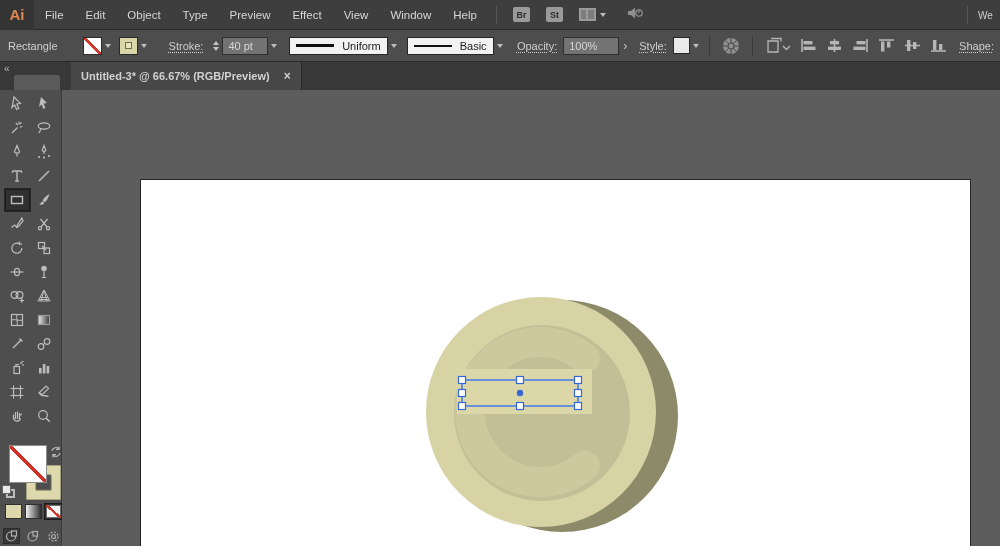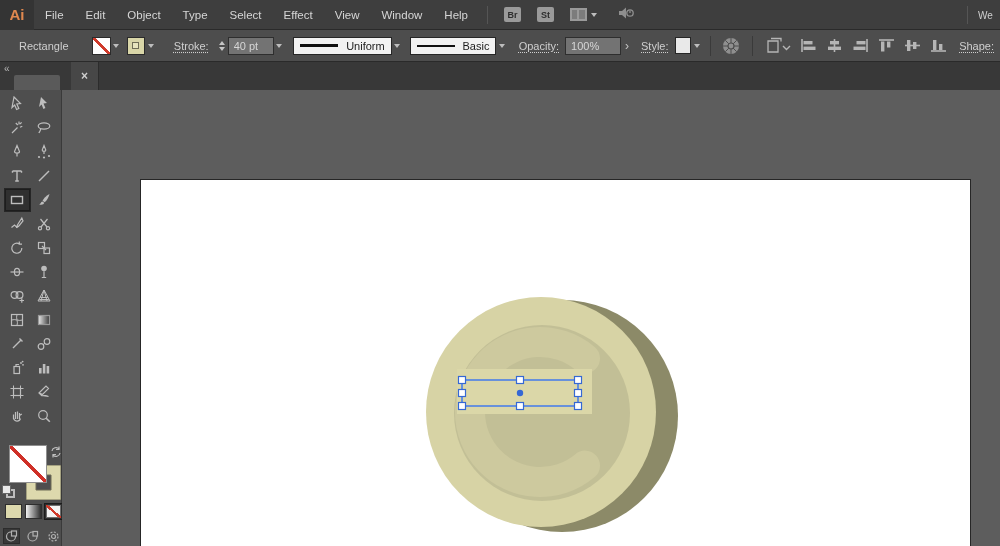--- a/index.html
+++ b/index.html
@@ -24,21 +24,21 @@
   .chev { width:0; height:0; border-left:3.5px solid transparent; border-right:3.5px solid transparent;
           border-top:4.5px solid #bdbdbd; display:inline-block; }
   .menubar .chev { margin-left:4px; }
   .speaker { margin-left:14px; }
   .ws-right { position:absolute; right:0; top:0; height:30px; display:flex; align-items:center; }
   .ws-right .mb-sep { margin:0 10px; }
   .ws-text { color:#cfcfcf; font-size:10px; width:22px; overflow:hidden; white-space:nowrap; }
 
   
   .controlbar { width:1000px; height:32px; background:#4d4d4d; border-bottom:1px solid #2a2a2a;
-                display:flex; align-items:center; font-size:11px; color:#cfcfcf;padding-left:11px; }
+                display:flex; align-items:center; font-size:11px; color:#cfcfcf; }
   .cb-label { margin:0 6px; white-space:nowrap; }
   .cb-underline { text-decoration:underline; text-decoration-style:dotted; text-underline-offset:2px; }
   .swatch-box { width:22px; height:18px; border:1px solid #2b2b2b; background:#fff; position:relative; }
   .none-slash { position:absolute; inset:0;
       background:linear-gradient(to top right, transparent 44%, #d03a2b 44%, #d03a2b 56%, transparent 56%); }
   .khaki-swatch { background:#d9d6a8; display:flex; align-items:center; justify-content:center; }
   .khaki-swatch i { width:7px; height:7px; border:1px solid #6f6d55; background:#e7e4bd; }
   .dd-chev { width:14px; height:18px; display:flex; align-items:center; justify-content:center; }
   .spinner { display:flex; flex-direction:column; gap:2px; margin:0 3px 0 4px; }
   .spinner i { width:0; height:0; border-left:3px solid transparent; border-right:3px solid transparent; }
@@ -102,21 +102,21 @@
 </style>
 </head>
 <body>
 
 <div class="menubar">
   <div class="ai-logo">Ai</div>
   <div class="menu-item">File</div>
   <div class="menu-item">Edit</div>
   <div class="menu-item">Object</div>
   <div class="menu-item">Type</div>
-  <div class="menu-item">Select</div>
+  <div class="menu-item">Preview</div>
   <div class="menu-item">Effect</div>
   <div class="menu-item">View</div>
   <div class="menu-item">Window</div>
   <div class="menu-item">Help</div>
   <div class="mb-sep"></div>
   <div class="badge">Br</div>
   <div class="badge">St</div>
   <div class="layout-icon">
     <span class="cells">
         <i></i>
@@ -236,20 +236,21 @@
         <rect x="9" y="6" width="3.4" height="6" fill="#b5b5b5"></rect>
       </svg>
   </span>
   <span class="cb-label cb-underline" style="margin-left:8px;">Shape:</span>
 </div>
 
 <div class="tabbar">
   <span class="collapse-btn">«</span>
   <span class="panel-notch"></span>
   <div class="doc-tab">
+    <span class="title">Untitled-3* @ 66.67% (RGB/Preview)</span>
     <span class="close">×</span>
   </div>
 </div>
 
 <div class="main">
 
   <div class="toolbar">
     <div class="tool-grid">
       <span class="tool">
           <svg width="16" height="16" viewBox="0 0 16 16">

